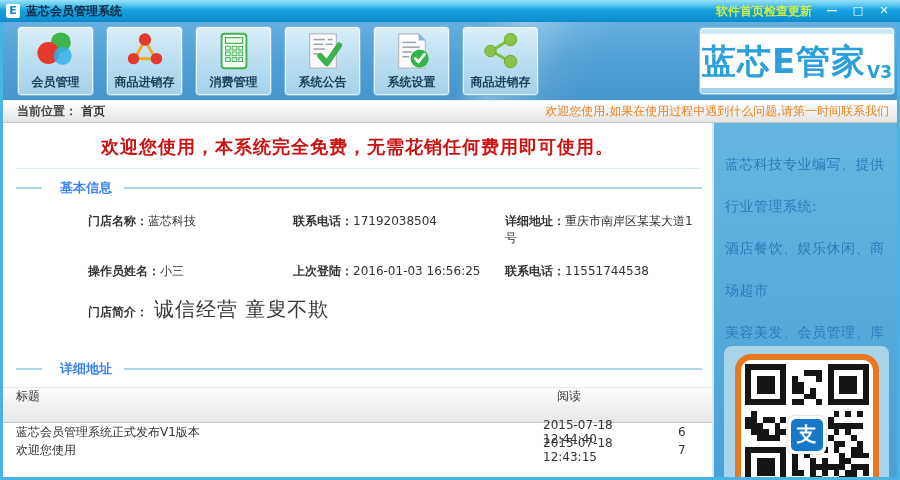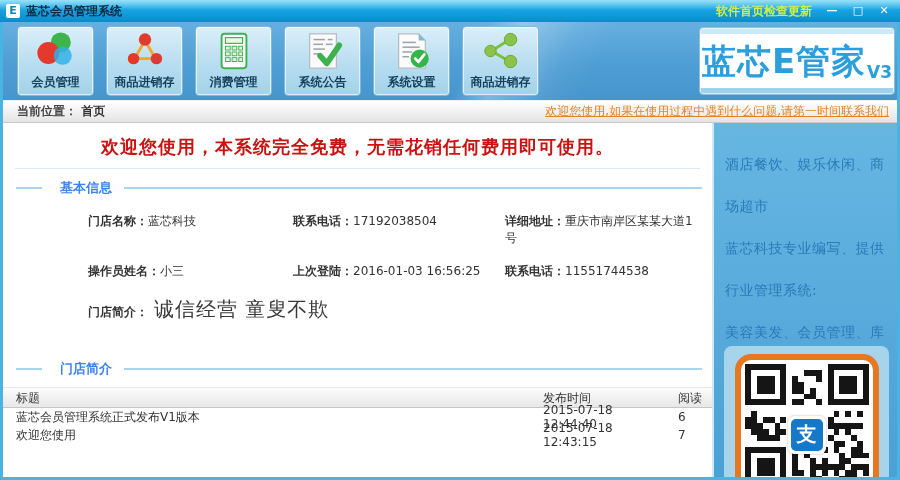--- a/index.html
+++ b/index.html
@@ -43,21 +43,21 @@
   .brand-inner { width:224px; height:54px; background:#fff; display:flex; align-items:center; justify-content:center; }
   .brand-name { font-size:34px; font-weight:bold; color:#2a9fdb; letter-spacing:1px; line-height:1; }
   .brand-ver { font-size:17px; font-weight:bold; color:#2a9fdb; align-self:flex-end; margin:0 0 6px 1px; }
 
   
   .breadcrumb { height:22px; flex:0 0 22px; display:flex; align-items:center; justify-content:space-between;
     padding:0 8px 0 14px; font-size:12px; background:linear-gradient(180deg,#ffffff,#e4e4e4);
     border-bottom:1px solid #c9c9c9; }
   .crumb-left { color:#444; font-weight:bold; }
   .crumb-left .cur { font-weight:bold; color:#333; }
-  .welcome-tip { color:#e8821e;text-decoration:underline; }
+  .welcome-tip { color:#e8821e; }
 
   
   .mainrow { flex:1; display:flex; min-height:0; }
   .content { flex:1; background:#fff; overflow:hidden; }
 
   .banner { margin:12px 12px 0; padding-bottom:9px; border-bottom:1px solid #d9ecf6;
     text-align:center; font-size:18px; font-weight:bold; color:#cc1111; letter-spacing:1px; }
 
   .section-head { display:flex; align-items:center; margin-top:11px; height:16px; }
   .section-head .dash { width:26px; height:2px; background:#a9d6ea; margin-left:13px; }
@@ -65,21 +65,21 @@
   .section-head .sline { flex:1; height:2px; background:#a9d6ea; margin-right:10px; }
 
   .info-grid { display:grid; grid-template-columns:205px 212px auto; row-gap:16px;
     margin:17px 10px 0 85px; font-size:12px; color:#333; }
   .field .flabel { font-weight:bold; }
   .intro-row { margin:16px 10px 0 85px; font-size:12px; color:#333; display:flex; align-items:baseline; }
   .intro-row .flabel { font-weight:bold; }
   .intro-row .intro-val { font-size:20px; color:#3a3a3a; margin-left:6px; letter-spacing:1px; }
 
   .ann-table { margin:10px 0 0 0; font-size:12px; color:#333; }
-  .ann-header { display:flex; height:21px; align-items:flex-end;
+  .ann-header { display:flex; height:36px; align-items:flex-start;
     background:linear-gradient(180deg,#fcfcfc,#e7e7e7); border-top:1px solid #e8e8e8; border-bottom:1px solid #c6c6c6; }
   .ann-row { display:flex; height:18px; align-items:center; cursor:pointer; }
   .col-title { width:540px; padding-left:13px; overflow:hidden; white-space:nowrap; }
   .col-time { flex:1; }
   .col-reads { width:48px; padding-left:14px; }
 
   
   .sidebar { width:185px; flex:0 0 185px; background:linear-gradient(180deg,#67b6e2,#4aa1d5);
     border-left:2px solid #cfe9f6; overflow:hidden; position:relative; }
   .sidebar-about { padding:20px 6px 0 11px; color:#2a7ab8; font-size:14px; line-height:42px; letter-spacing:.5px; }
@@ -251,49 +251,48 @@
         </div>
 
         <div class="intro-row">
           <span class="flabel">门店简介：</span>
           <span class="intro-val">诚信经营 童叟不欺</span>
         </div>
 
         <div style="margin-top:38px;">
           <div class="section-head">
             <span class="dash"></span>
-            <span class="stitle">门店简介</span>
+            <span class="stitle">详细地址</span>
             <span class="sline"></span>
           </div>
 
           <div class="ann-table">
             <div class="ann-header">
               <span class="col-title">标题</span>
-              <span class="col-time">发布时间</span>
               <span class="col-reads">阅读</span>
             </div>
             <div class="ann-row">
               <span class="col-title">蓝芯会员管理系统正式发布V1版本</span>
               <span class="col-time">2015-07-18 12:44:40</span>
               <span class="col-reads">6</span>
             </div>
             <div class="ann-row">
               <span class="col-title">欢迎您使用</span>
               <span class="col-time">2015-07-18 12:43:15</span>
               <span class="col-reads">7</span>
             </div>
           </div>
         </div>
 
       </div>
 
       <div class="sidebar">
         <div class="sidebar-about">
+          <div>蓝芯科技专业编写、提供行业管理系统:</div>
           <div>酒店餐饮、娱乐休闲、商场超市</div>
-          <div>蓝芯科技专业编写、提供行业管理系统:</div>
           <div>美容美发、会员管理、库存管理</div>
         </div>
         <div class="qr-panel">
           <div class="qr-frame">
             <svg id="qr-svg" viewBox="0 0 21 21" width="124" height="124" shape-rendering="crispEdges">
                 <rect x="0" y="0" width="21" height="21" fill="#fff"></rect>
                 <rect x="0" y="0" width="7" height="7" fill="#151515"></rect>
                 <rect x="1" y="1" width="5" height="5" fill="#fff"></rect>
                 <rect x="2" y="2" width="3" height="3" fill="#151515"></rect>
                 <rect x="14" y="0" width="7" height="7" fill="#151515"></rect>

